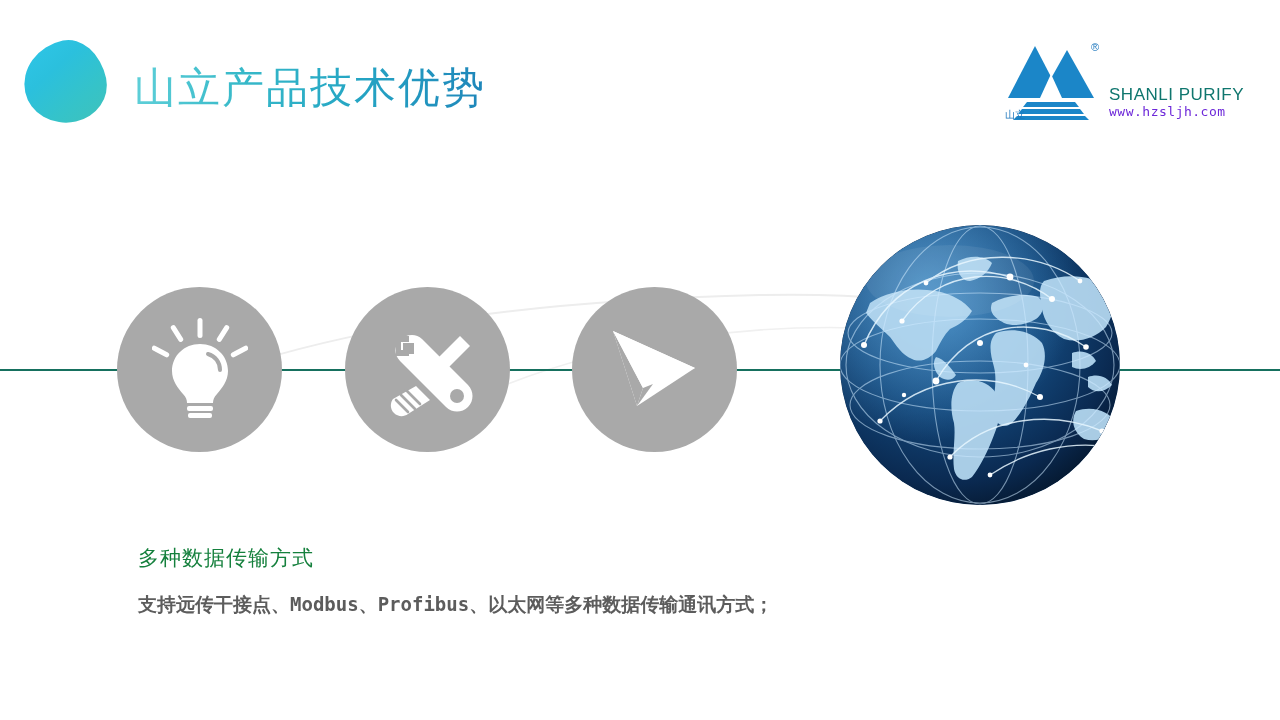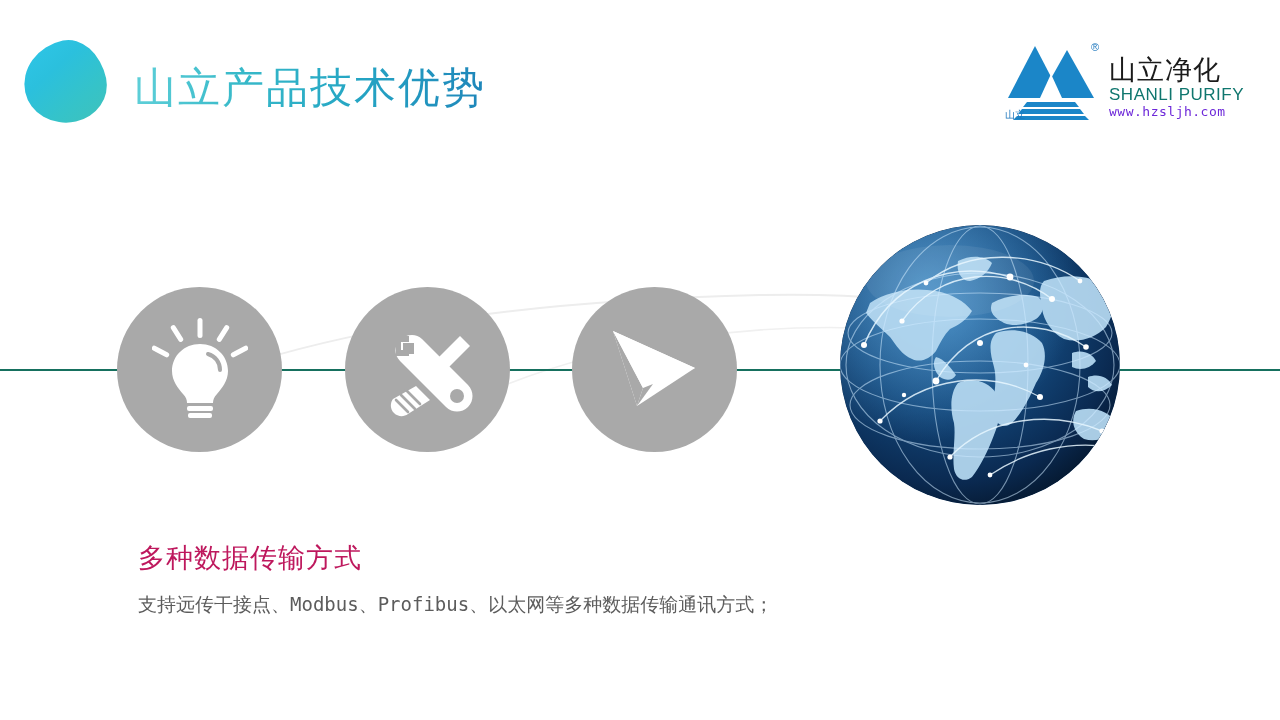--- a/index.html
+++ b/index.html
@@ -101,27 +101,27 @@
     width:280px; height:280px;
     border-radius:50%;
     overflow:hidden;
     background:#0a2c52;
   }
   .globe svg { display:block; }
 
   
   .sub-heading {
     position:absolute; left:138px; top:538px;
-    font-size:27px; line-height:40px;
-    color:#be185d;
+    font-size:21px; line-height:40px;
+    color:#15803d;
     font-family:Liberation Serif, serif;
     letter-spacing:1px;
     white-space:nowrap;
   }
-  .body-lines { position:absolute; left:138px; top:589px; }
+  .body-lines { position:absolute; left:138px; top:589px;font-weight:bold; }
   .body-line {
     font-size:19px; line-height:31px;
     color:#5c5c5c;
     font-family:"DejaVu Sans Mono","Liberation Mono",monospace;
     letter-spacing:0px;
     white-space:nowrap;
   }
 </style>
 </head>
 <body>
@@ -145,21 +145,20 @@
 
         <path d="M22 62 L70 62 L74 67 L18 67 Z" fill="#1b86c8"></path>
         <path d="M17 69 L75 69 L79 74 L13 74 Z" fill="#1b86c8"></path>
         <path d="M12 76 L80 76 L84 80 L8 80 Z" fill="#1b86c8"></path>
       </svg>
       <span class="brand-reg">®</span>
       <span class="brand-mark-label">山立</span>
     </div>
 
     <div class="brand-text">
-      <div class="brand-cn">山立净化</div>
       <div class="brand-en">SHANLI PURIFY</div>
       <div class="brand-url">www.hzsljh.com</div>
     </div>
   </div>
 
   <div class="arc-layer">
     <svg width="1280" height="260" viewBox="0 0 1280 260" aria-hidden="true">
       <path d="M150 200 C 330 120, 560 100, 760 95 C 860 93, 930 100, 1000 118" fill="none" stroke="#ededed" stroke-width="2"></path>
       <path d="M470 200 C 600 140, 760 120, 900 130" fill="none" stroke="#f0f0f0" stroke-width="1.6"></path>
     </svg>

